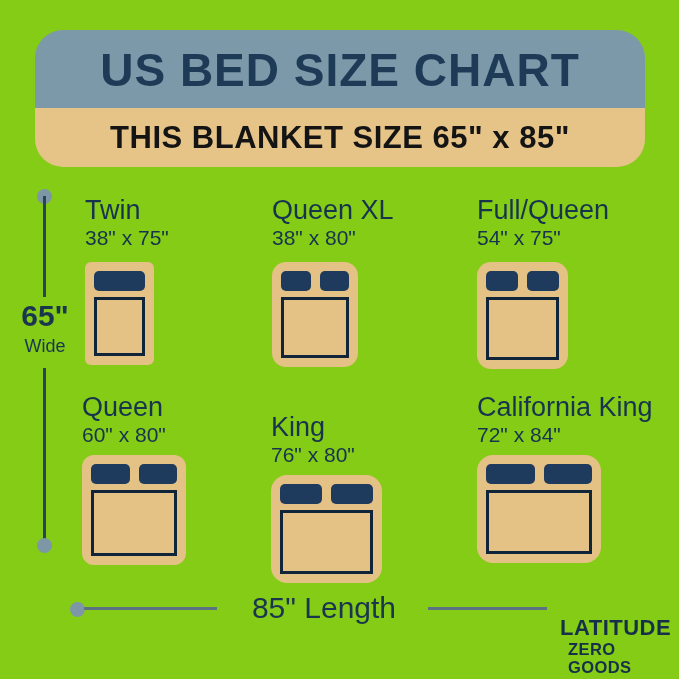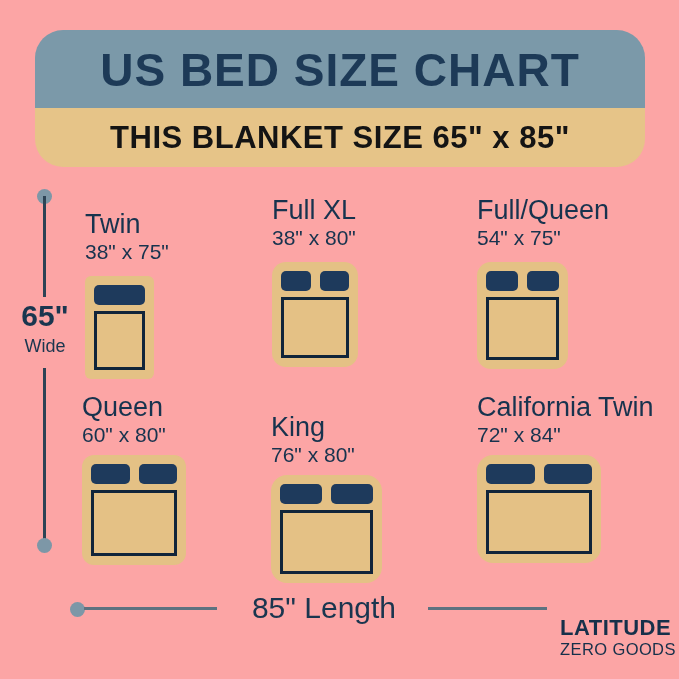--- a/index.html
+++ b/index.html
@@ -1,18 +1,18 @@
 <!DOCTYPE html>
 <html><head>
 <meta charset="utf-8">
 <style>
   html,body{margin:0;padding:0;background:#e9e7e2;}
   .canvas{
     position:relative;width:679px;height:679px;margin:0 auto;
-    background:#fca5a5;overflow:hidden;
+    background:#84cc16;overflow:hidden;
     font-family:"Liberation Sans", sans-serif;
     color:#1d3a57;
   }
   
   .header{
     position:absolute;left:35px;top:30px;width:610px;height:137px;
     border-radius:28px;overflow:hidden;
   }
   .header-blue{
     height:78px;background:#7b99a9;
@@ -58,21 +58,21 @@
   }
   .width-value{font-size:30px;font-weight:bold;line-height:33px;color:#1a364f;}
   .width-unit{font-size:18px;line-height:29px;color:#1a364f;}
   .length-label{
     position:absolute;left:215px;top:591px;width:218px;text-align:center;
     font-size:30px;color:#1a364f;white-space:nowrap;
   }
   
   .logo{position:absolute;left:560px;top:594px;width:120px;color:#16304a;}
   .logo-line1{font-size:22px;font-weight:bold;letter-spacing:0.5px;line-height:24px;margin-top:22px;}
-  .logo-line2{font-size:16.5px;font-weight:normal;letter-spacing:0.4px;line-height:18px;}
+  .logo-line2{font-size:16.5px;font-weight:bold;letter-spacing:0.4px;line-height:18px;margin-left:8px;}
 </style>
 </head>
 <body>
 
 <div class="canvas">
 
   <div class="header">
     <div class="header-blue">
       <div class="header-title">US BED SIZE CHART</div>
     </div>
@@ -83,32 +83,32 @@
 
   <div class="dot" style="left:37px;top:189px;"></div>
   <div class="vseg" style="top:196px;height:101px;"></div>
   <div class="width-label-block">
     <div class="width-value">65"</div>
     <div class="width-unit">Wide</div>
   </div>
   <div class="vseg" style="top:368px;height:177px;"></div>
   <div class="dot" style="left:37px;top:538px;"></div>
 
-  <div class="cell row1" style="left:85px;top:209px;">
+  <div class="cell row1" style="left:85px;top:195px;">
       <div class="bed-name">Twin</div>
       <div class="bed-size">38" x 75"</div>
       <div class="bed" style="width: 69px; height: 103px; border-radius: 6px;">
         <div class="pillow-row">
           <div class="pillow"></div>
         </div>
         <div class="sheet"></div>
       </div>
     </div>
   <div class="cell row1" style="left:272px;top:195px;">
-      <div class="bed-name">Full XL</div>
+      <div class="bed-name">Queen XL</div>
       <div class="bed-size">38" x 80"</div>
       <div class="bed" style="width: 86px; height: 105px; border-radius: 14px;">
         <div class="pillow-row">
           <div class="pillow"></div>
           <div class="pillow"></div>
         </div>
         <div class="sheet"></div>
       </div>
     </div>
   <div class="cell row1" style="left:477px;top:195px;">
@@ -138,21 +138,21 @@
       <div class="bed-size">76" x 80"</div>
       <div class="bed" style="width: 111px; height: 108px; border-radius: 16px;">
         <div class="pillow-row">
           <div class="pillow"></div>
           <div class="pillow"></div>
         </div>
         <div class="sheet"></div>
       </div>
     </div>
   <div class="cell row2" style="left:477px;top:392px;">
-      <div class="bed-name">California Twin</div>
+      <div class="bed-name">California King</div>
       <div class="bed-size">72" x 84"</div>
       <div class="bed" style="width: 124px; height: 108px; border-radius: 16px;">
         <div class="pillow-row">
           <div class="pillow"></div>
           <div class="pillow"></div>
         </div>
         <div class="sheet"></div>
       </div>
     </div>
 

